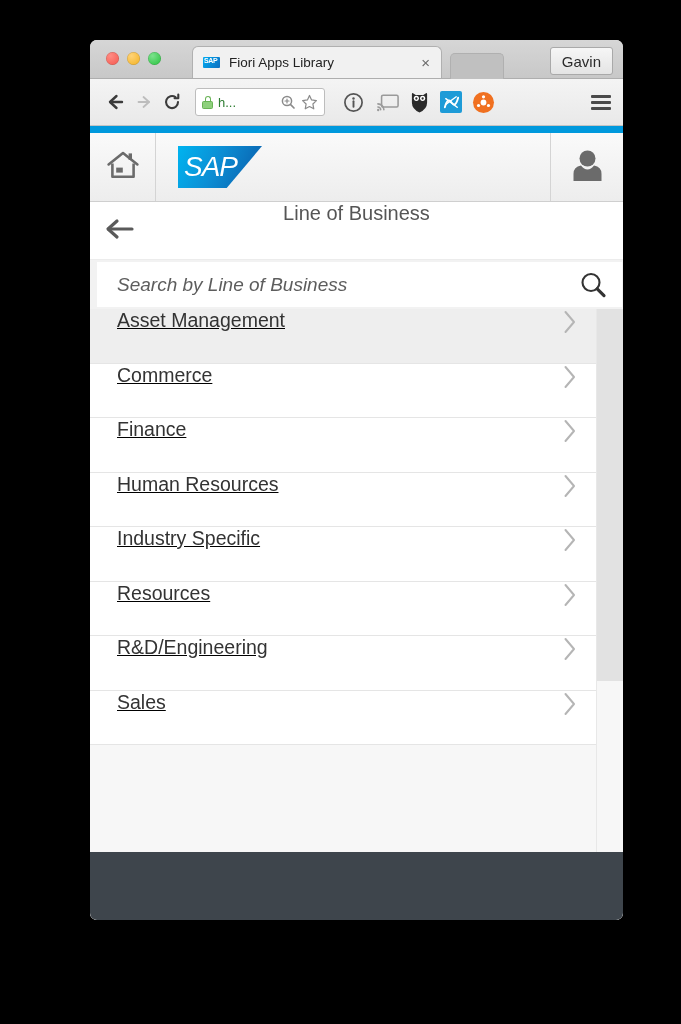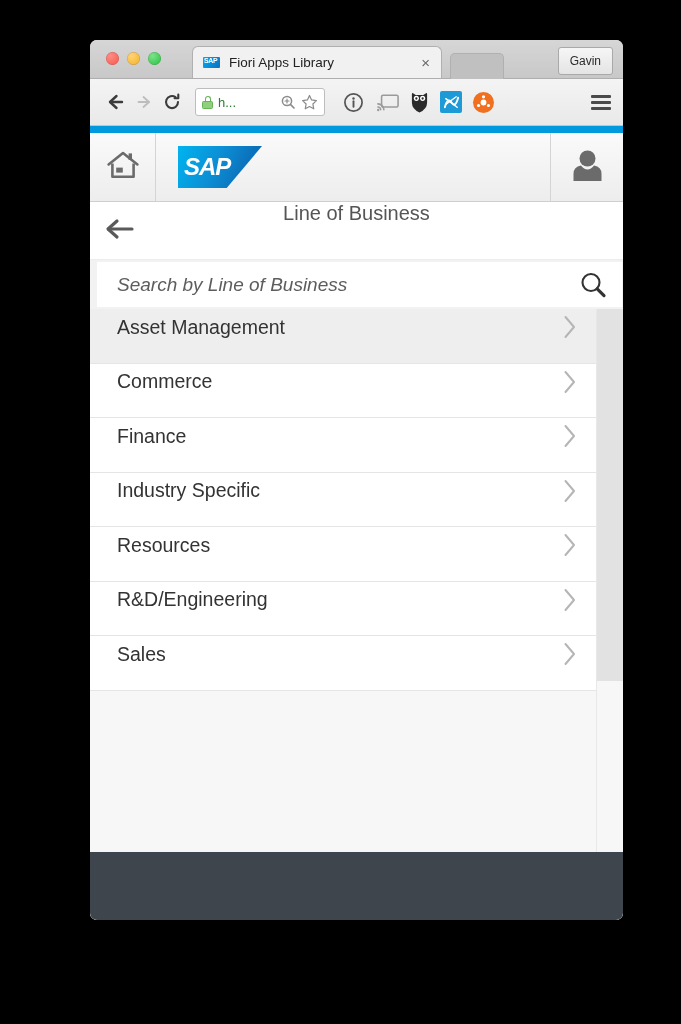--- a/index.html
+++ b/index.html
@@ -120,21 +120,21 @@
   }
   .profile-chip {
     position: absolute;
     right: 10px;
     top: 7px;
     height: 26px;
     padding: 0 11px;
     background: linear-gradient(#f6f6f6, #e4e4e4);
     border: 1px solid #a9a9a9;
     border-radius: 3px;
-    font-size: 12px;
+    font-size: 15px;
     color: #2b2b2b;
     display: flex;
     align-items: center;
   }
 
   
   .toolbar {
     height: 47px;
     background: linear-gradient(#f4f4f4, #e9e9e9);
     border-bottom: 1px solid #c4c4c4;
@@ -290,22 +290,22 @@
     inset: 0;
     background: linear-gradient(115deg, #00b4f0 0%, #0c8ed4 45%, #0a5aa8 100%);
     clip-path: polygon(0 0, 100% 0, 58% 100%, 0 100%);
   }
   .sap-logo-text {
     position: absolute;
     left: 6px;
     top: 50%;
     transform: translateY(-50%);
     color: #ffffff;
-    font-size: 24px;
-    font-weight: bold;
+    font-size: 28px;
+    font-weight: normal;
     font-style: italic;
     letter-spacing: -1px;
     font-family: "Liberation Sans", sans-serif;
   }
   .shell-user {
     width: 72px;
     display: flex;
     align-items: center;
     justify-content: center;
     border-left: 1px solid #d4d4d4;
@@ -376,25 +376,26 @@
   }
   .list {
     position: absolute;
     left: 0; top: 0;
     width: 506px;
     background: #ffffff;
   }
   .row {
     height: 54.5px;
     display: flex;
-    align-items: center;
+    align-items: flex-start;
     padding: 0 0 17px 27px;
     border-bottom: 1px solid #e5e5e5;
     box-sizing: border-box;
     background: #ffffff;
+    text-decoration: underline;
   }
   .row.selected { background: #eeeeee; }
   .row-label {
     font-size: 19.5px;
     color: #333333;
     flex: 1 1 auto;
   }
   .row-chevron {
     width: 52px;
     display: flex;
@@ -628,20 +629,28 @@
             </div>
             <div class="row">
               <div class="row-label">Finance</div>
               <div class="row-chevron">
                 <svg width="16" height="26" viewBox="0 0 16 26">
                   <path d="M3.5 3 L12 13 L3.5 23" fill="none" stroke="currentColor" stroke-width="2" stroke-linecap="round" stroke-linejoin="round"></path>
                 </svg>
               </div>
             </div>
             <div class="row">
+              <div class="row-label">Human Resources</div>
+              <div class="row-chevron">
+                <svg width="16" height="26" viewBox="0 0 16 26">
+                  <path d="M3.5 3 L12 13 L3.5 23" fill="none" stroke="currentColor" stroke-width="2" stroke-linecap="round" stroke-linejoin="round"></path>
+                </svg>
+              </div>
+            </div>
+            <div class="row">
               <div class="row-label">Industry Specific</div>
               <div class="row-chevron">
                 <svg width="16" height="26" viewBox="0 0 16 26">
                   <path d="M3.5 3 L12 13 L3.5 23" fill="none" stroke="currentColor" stroke-width="2" stroke-linecap="round" stroke-linejoin="round"></path>
                 </svg>
               </div>
             </div>
             <div class="row">
               <div class="row-label">Resources</div>
               <div class="row-chevron">

